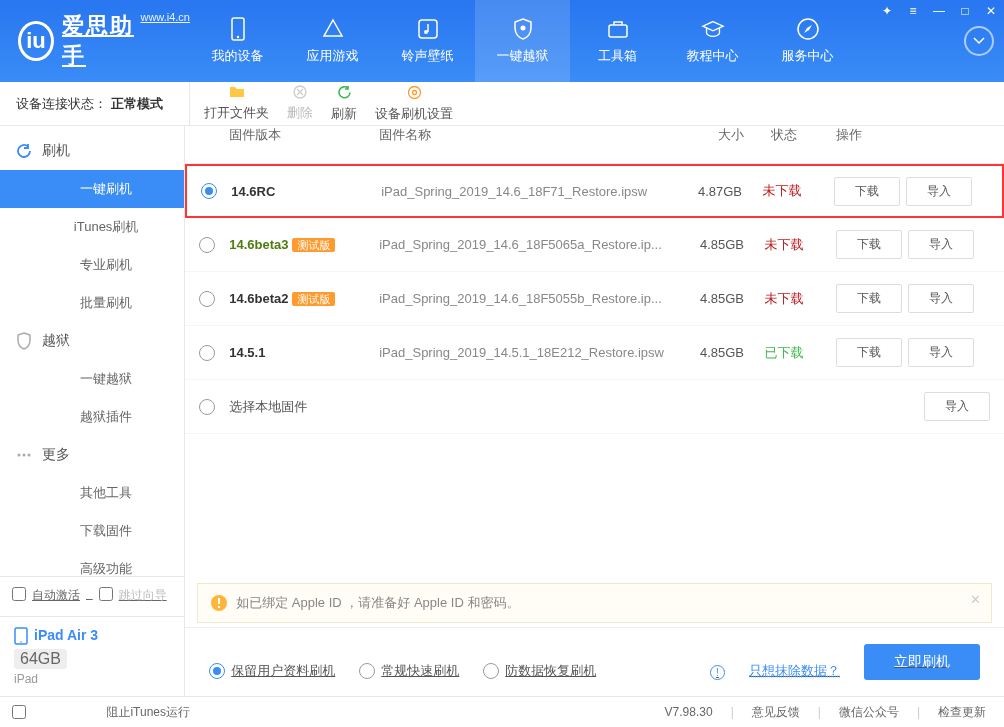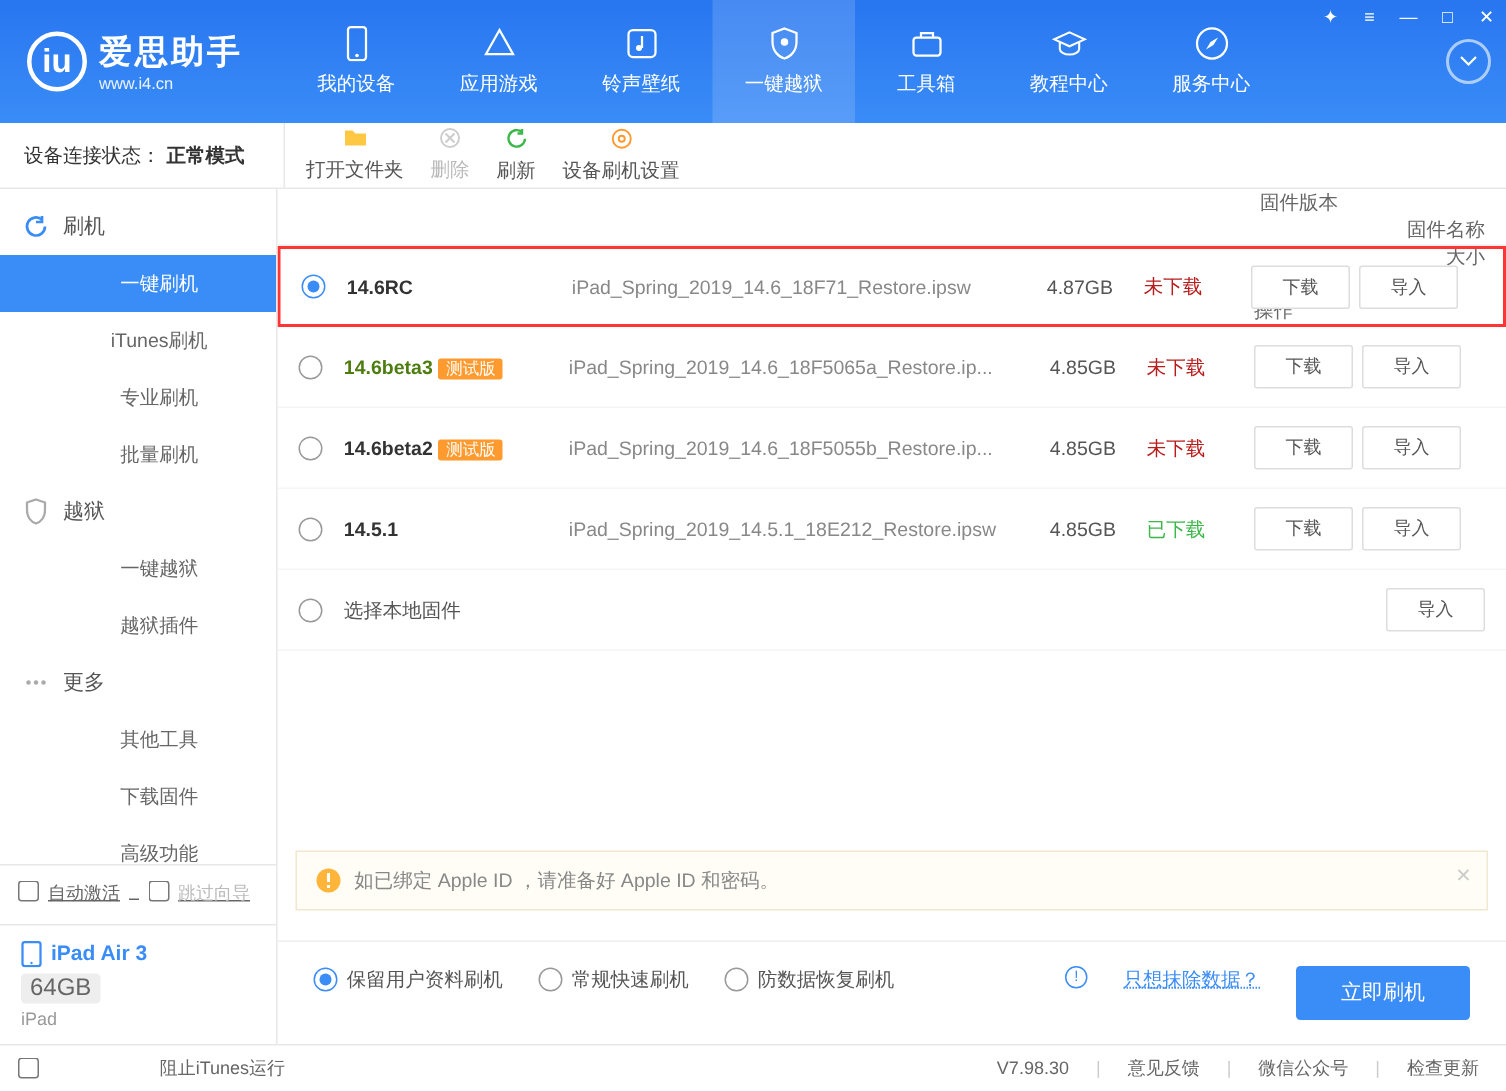--- a/index.html
+++ b/index.html
@@ -1,21 +1,21 @@
 <!DOCTYPE html>
 <html><head>
 <meta charset="utf-8">
 <style>
 * { margin: 0; padding: 0; box-sizing: border-box; font-family: "Microsoft YaHei", Arial, sans-serif; }
 body { width: 1004px; height: 727px; background: #fff; overflow: hidden; }
 
 .header { height: 82px; background: linear-gradient(to bottom, #2876f0, #3a8cf7); display: flex; align-items: stretch; }
 .logo-area { width: 190px; display: flex; align-items: center; padding-left: 18px; color: #fff; }
 .logo-icon { width: 40px; height: 40px; border: 3px solid #fff; border-radius: 50%; display: flex; align-items: center; justify-content: center; font-size: 22px; font-weight: bold; margin-right: 8px; }
-.logo-text { display: flex; flex-direction: column; }
+.logo-text { display: flex; flex-direction: row; text-decoration: underline; }
 .logo-title { font-size: 22px; font-weight: bold; letter-spacing: 2px; }
 .logo-sub { font-size: 11px; opacity: 0.9; }
 
 .nav { display: flex; flex: 1; }
 .nav-item { width: 95px; display: flex; flex-direction: column; align-items: center; justify-content: center; color: #fff; cursor: pointer; font-size: 13px; gap: 6px; }
 .nav-item.active { background: rgba(255,255,255,0.15); }
 .nav-icon { width: 24px; height: 24px; display: flex; align-items: center; justify-content: center; }
 
 .win-controls { position: absolute; top: 0; right: 0; display: flex; color: #fff; }
 .win-btn { width: 26px; height: 22px; display: flex; align-items: center; justify-content: center; cursor: pointer; font-size: 12px; }
@@ -39,21 +39,21 @@
 .side-sub.active { background: #3a8cf7; color: #fff; }
 
 .side-bottom { border-top: 1px solid #e8e8e8; padding: 10px 12px; font-size: 12px; color: #666; }
 .checkbox-row { display: flex; gap: 6px; margin-bottom: 2px; text-decoration: underline; }
 .device-info { border-top: 1px solid #e8e8e8; padding: 10px 14px; }
 .device-name { color: #3a8cf7; font-size: 14px; font-weight: bold; display: flex; align-items: flex-start; gap: 6px; }
 .device-badge { background: #eee; color: #666; font-size: 16px; padding: 1px 6px; border-radius: 3px; margin-top: 4px; display: inline-block; }
 .device-type { color: #999; font-size: 12px; margin-top: 3px; }
 
 .content { flex: 1; display: flex; flex-direction: column; }
-.table-head { display: flex; align-items: flex-end; height: 38px; font-size: 13px; color: #666; padding: 0 14px; border-bottom: 1px solid #eee; flex-direction: column; }
+.table-head { display: flex; align-items: flex-start; height: 38px; font-size: 13px; color: #666; padding: 0 14px; border-bottom: 1px solid #eee; }
 .col-radio { width: 30px; }
 .col-version { width: 150px; }
 .col-name { flex: 1; }
 .col-size { width: 80px; text-align: right; }
 .col-status { width: 80px; text-align: center; }
 .col-action { width: 166px; text-align: left; padding-left: 12px; }
 
 .table-body { flex: 1; overflow-y: auto; }
 .row { display: flex; align-items: center; height: 54px; padding: 0 14px; font-size: 13px; color: #555; border-bottom: 1px solid #f5f5f5; }
 .row.highlighted { border: 2px solid #ff3535; }
@@ -61,21 +61,21 @@
 .radio.checked { border-color: #3a8cf7; }
 .radio.checked::after { content: ''; width: 8px; height: 8px; background: #3a8cf7; border-radius: 50%; }
 .badge { background: #ff9a2e; color: #fff; font-size: 11px; padding: 1px 5px; border-radius: 2px; margin-left: 4px; }
 .status-orange { color: #b91c1c; }
 .status-green { color: #3cb84a; }
 .btn-sm { display: inline-block; border: 1px solid #ddd; background: #fff; padding: 5px 20px; font-size: 12px; color: #555; cursor: pointer; border-radius: 2px; margin-right: 6px; }
 
 .notice { margin: 6px 12px 0 12px; background: #fffdf5; border: 1px solid #f0e8d0; padding: 10px 12px; font-size: 13px; color: #888; display: flex; align-items: center; gap: 8px; position: relative; }
 .notice-close { position: absolute; right: 10px; top: 8px; color: #ccc; cursor: pointer; }
 
-.options-bar { padding: 16px 24px; display: flex; align-items: flex-start; font-size: 13px; color: #555; gap: 24px; border-top: 1px solid #eee; margin-top: 20px; }
+.options-bar { padding: 16px 24px; display: flex; align-items: flex-end; font-size: 13px; color: #555; gap: 24px; border-top: 1px solid #eee; margin-top: 4px; text-decoration: underline; }
 .opt { display: flex; align-items: center; gap: 6px; cursor: pointer; }
 .opt .radio { width: 16px; height: 16px; }
 .spacer { flex: 1; }
 .link { color: #3a8cf7; cursor: pointer; }
 .info-icon { color: #3a8cf7; border: 1px solid #3a8cf7; border-radius: 50%; width: 15px; height: 15px; display: inline-flex; align-items: center; justify-content: center; font-size: 10px; }
 .btn-primary { background: #3a8cf7; color: #fff; padding: 9px 30px; border-radius: 3px; cursor: pointer; font-size: 14px; }
 
 .footer { height: 31px; border-top: 1px solid #e8e8e8; display: flex; align-items: center; font-size: 12px; color: #666; }
 .footer-left { width: 190px; padding-left: 12px; display: flex; align-items: center; gap: 6px; justify-content: space-between; }
 .footer-right { flex: 1; display: flex; align-items: center; justify-content: flex-end; gap: 18px; padding-right: 18px; }

